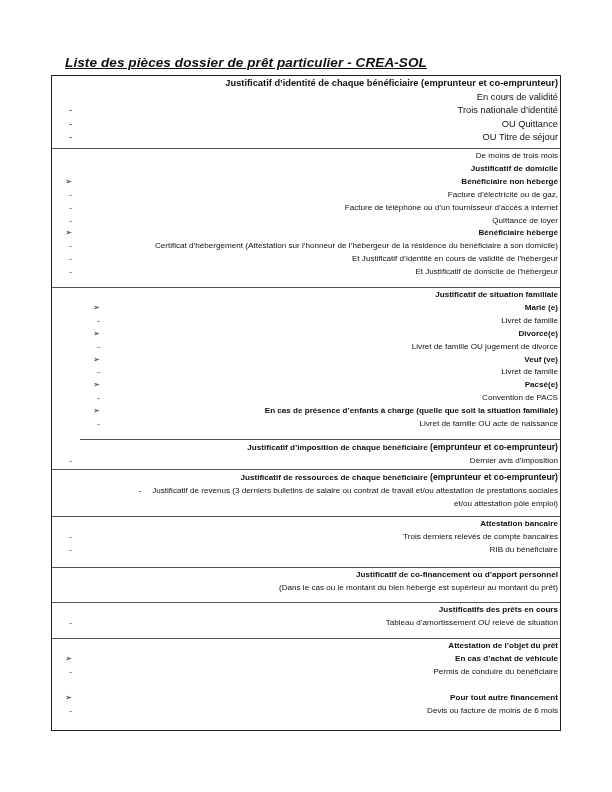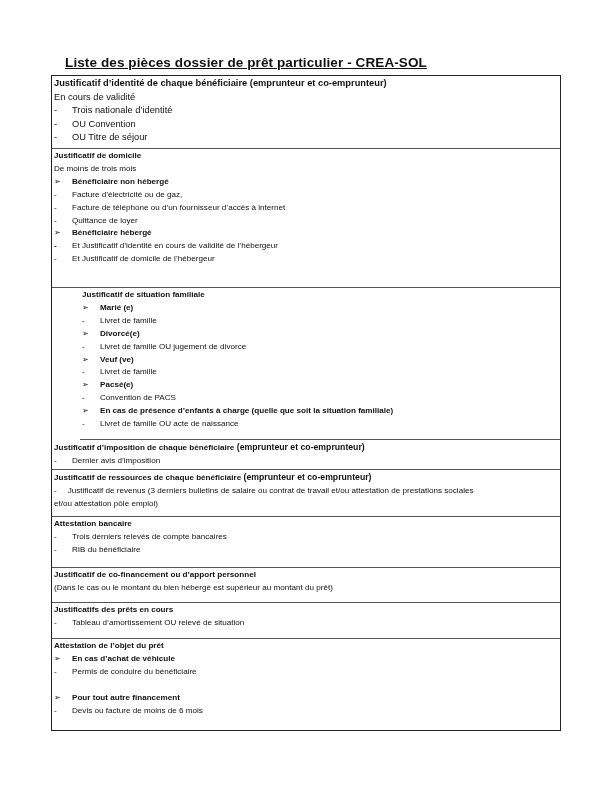--- a/index.html
+++ b/index.html
@@ -1,56 +1,56 @@
 <!DOCTYPE html>
 <html><head>
 <meta charset="utf-8">
 <style>
   html, body { margin: 0; padding: 0; background: #ffffff; }
   body { width: 612px; height: 792px; position: relative; overflow: hidden;
          font-family: "Liberation Sans", "DejaVu Sans", sans-serif; color: #111; }
   .title { position: absolute; top: 55px; left: 0; width: 492px; text-align: center;
-           font-size: 13.5px; font-weight: bold; text-decoration: underline; letter-spacing: 0.1px; }
+           font-size: 13.5px; font-weight: bold; font-style: italic; text-decoration: underline; letter-spacing: 0.1px; }
   .table { position: absolute; left: 51px; top: 75px; width: 510px; border: 1px solid #222; box-sizing: border-box; }
   .section { border-bottom: 1px solid #555; box-sizing: border-box; padding: 1px 2px 0 2px; overflow: hidden; }
   .section:last-child { border-bottom: none; }
-  .line { font-size: 8.1px; line-height: 12.9px; white-space: nowrap; }
+  .line { font-size: 8.1px; line-height: 12.9px; white-space: nowrap; text-align: right; }
   .big .line { font-size: 9.3px; line-height: 13.5px; }
   .heading { font-weight: bold; }
   .heading .suffix { font-weight: bold; }
   .item { position: relative; padding-left: 18px; }
   .item .mark { position: absolute; left: 0; top: 0; width: 18px; }
   .sub { position: relative; padding-left: 18px; font-weight: bold; }
   .sub .mark { position: absolute; left: 0; top: 0; width: 18px; font-weight: normal; font-size: 8px; }
   .spacer { height: 12.9px; }
 </style>
 </head>
 <body>
 
 <div class="title">Liste des pièces dossier de prêt particulier - CREA-SOL</div>
 
 <div class="table">
 
   <div class="section big" style="height:73px;">
     <div class="line heading"><span>Justificatif d’identité de chaque bénéficiaire</span><span class="suffix"> (emprunteur et co-emprunteur)</span></div>
     <div class="line">En cours de validité</div>
     <div class="line item"><span class="mark">-</span><span>Trois nationale d’identité</span></div>
-    <div class="line item"><span class="mark">-</span><span>OU Convention</span></div>
+    <div class="line item"><span class="mark">-</span><span>OU Quittance</span></div>
     <div class="line item"><span class="mark">-</span><span>OU Titre de séjour</span></div>
   </div>
 
   <div class="section" style="height:139px;">
+    <div class="line">De moins de trois mois</div>
     <div class="line heading">Justificatif de domicile</div>
-    <div class="line">De moins de trois mois</div>
     <div class="line sub"><span class="mark">➢</span><span>Bénéficiaire non hébergé</span></div>
     <div class="line item"><span class="mark">-</span><span>Facture d’électricité ou de gaz,</span></div>
     <div class="line item"><span class="mark">-</span><span>Facture de téléphone ou d’un fournisseur d’accès à internet</span></div>
     <div class="line item"><span class="mark">-</span><span>Quittance de loyer</span></div>
     <div class="line sub"><span class="mark">➢</span><span>Bénéficiaire hébergé</span></div>
-    <div class="line item"><span class="mark">-</span></div>
+    <div class="line item"><span class="mark">-</span><span>Certificat d’hébergement (Attestation sur l’honneur de l’hébergeur de la résidence du bénéficiaire à son domicile)</span></div>
     <div class="line item"><span class="mark">-</span><span>Et Justificatif d’identité en cours de validité de l’hébergeur</span></div>
     <div class="line item"><span class="mark">-</span><span>Et Justificatif de domicile de l’hébergeur</span></div>
   </div>
 
   <div class="section" style="height:152px;margin-left:28px;">
     <div class="line heading">Justificatif de situation familiale</div>
     <div class="line sub"><span class="mark">➢</span><span>Marié (e)</span></div>
     <div class="line item"><span class="mark">-</span><span>Livret de famille</span></div>
     <div class="line sub"><span class="mark">➢</span><span>Divorcé(e)</span></div>
     <div class="line item"><span class="mark">-</span><span>Livret de famille OU jugement de divorce</span></div>

